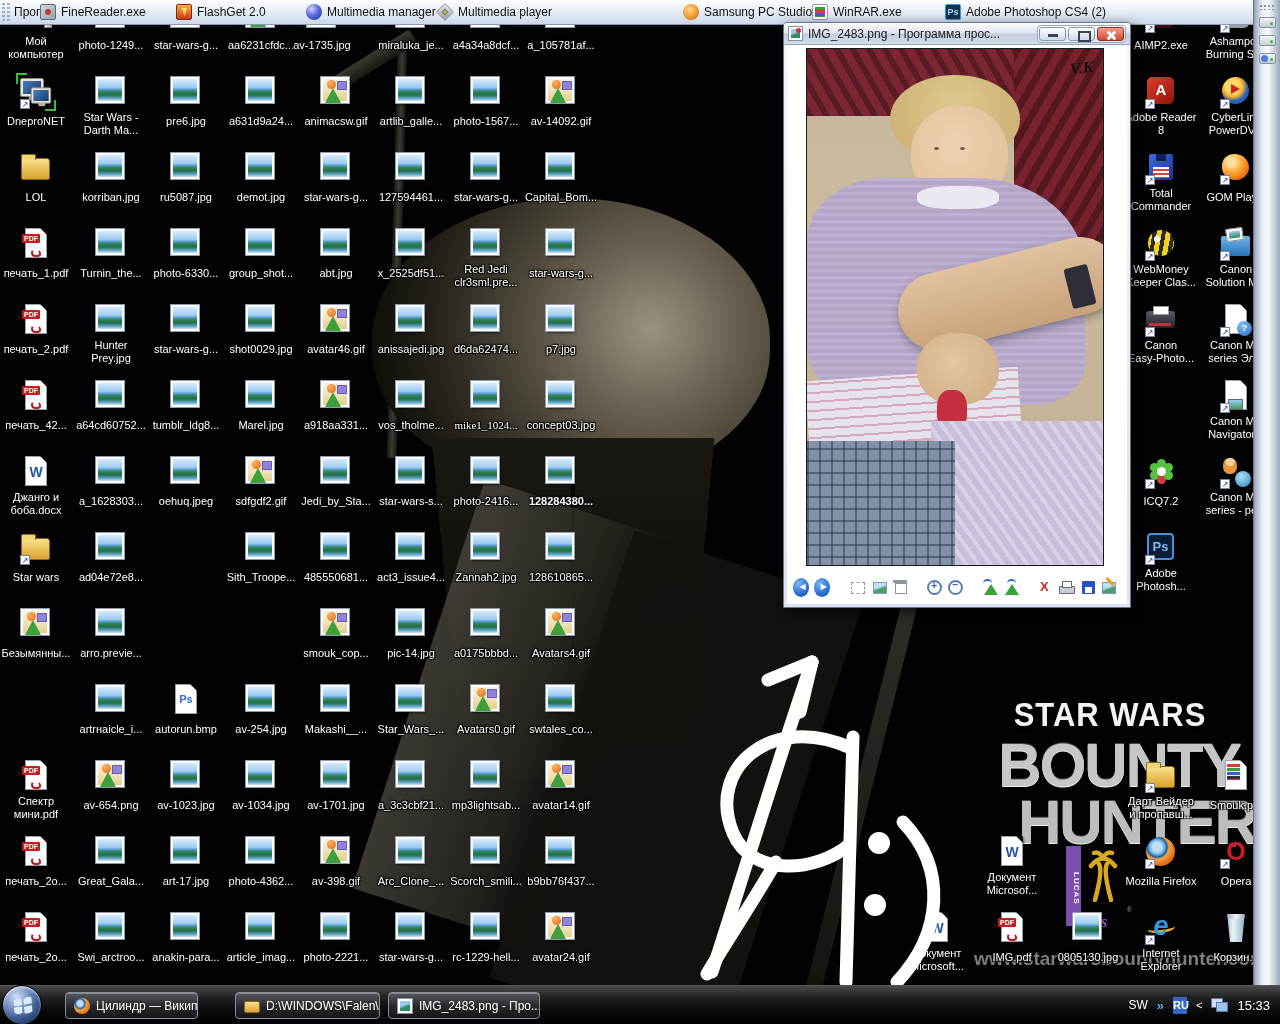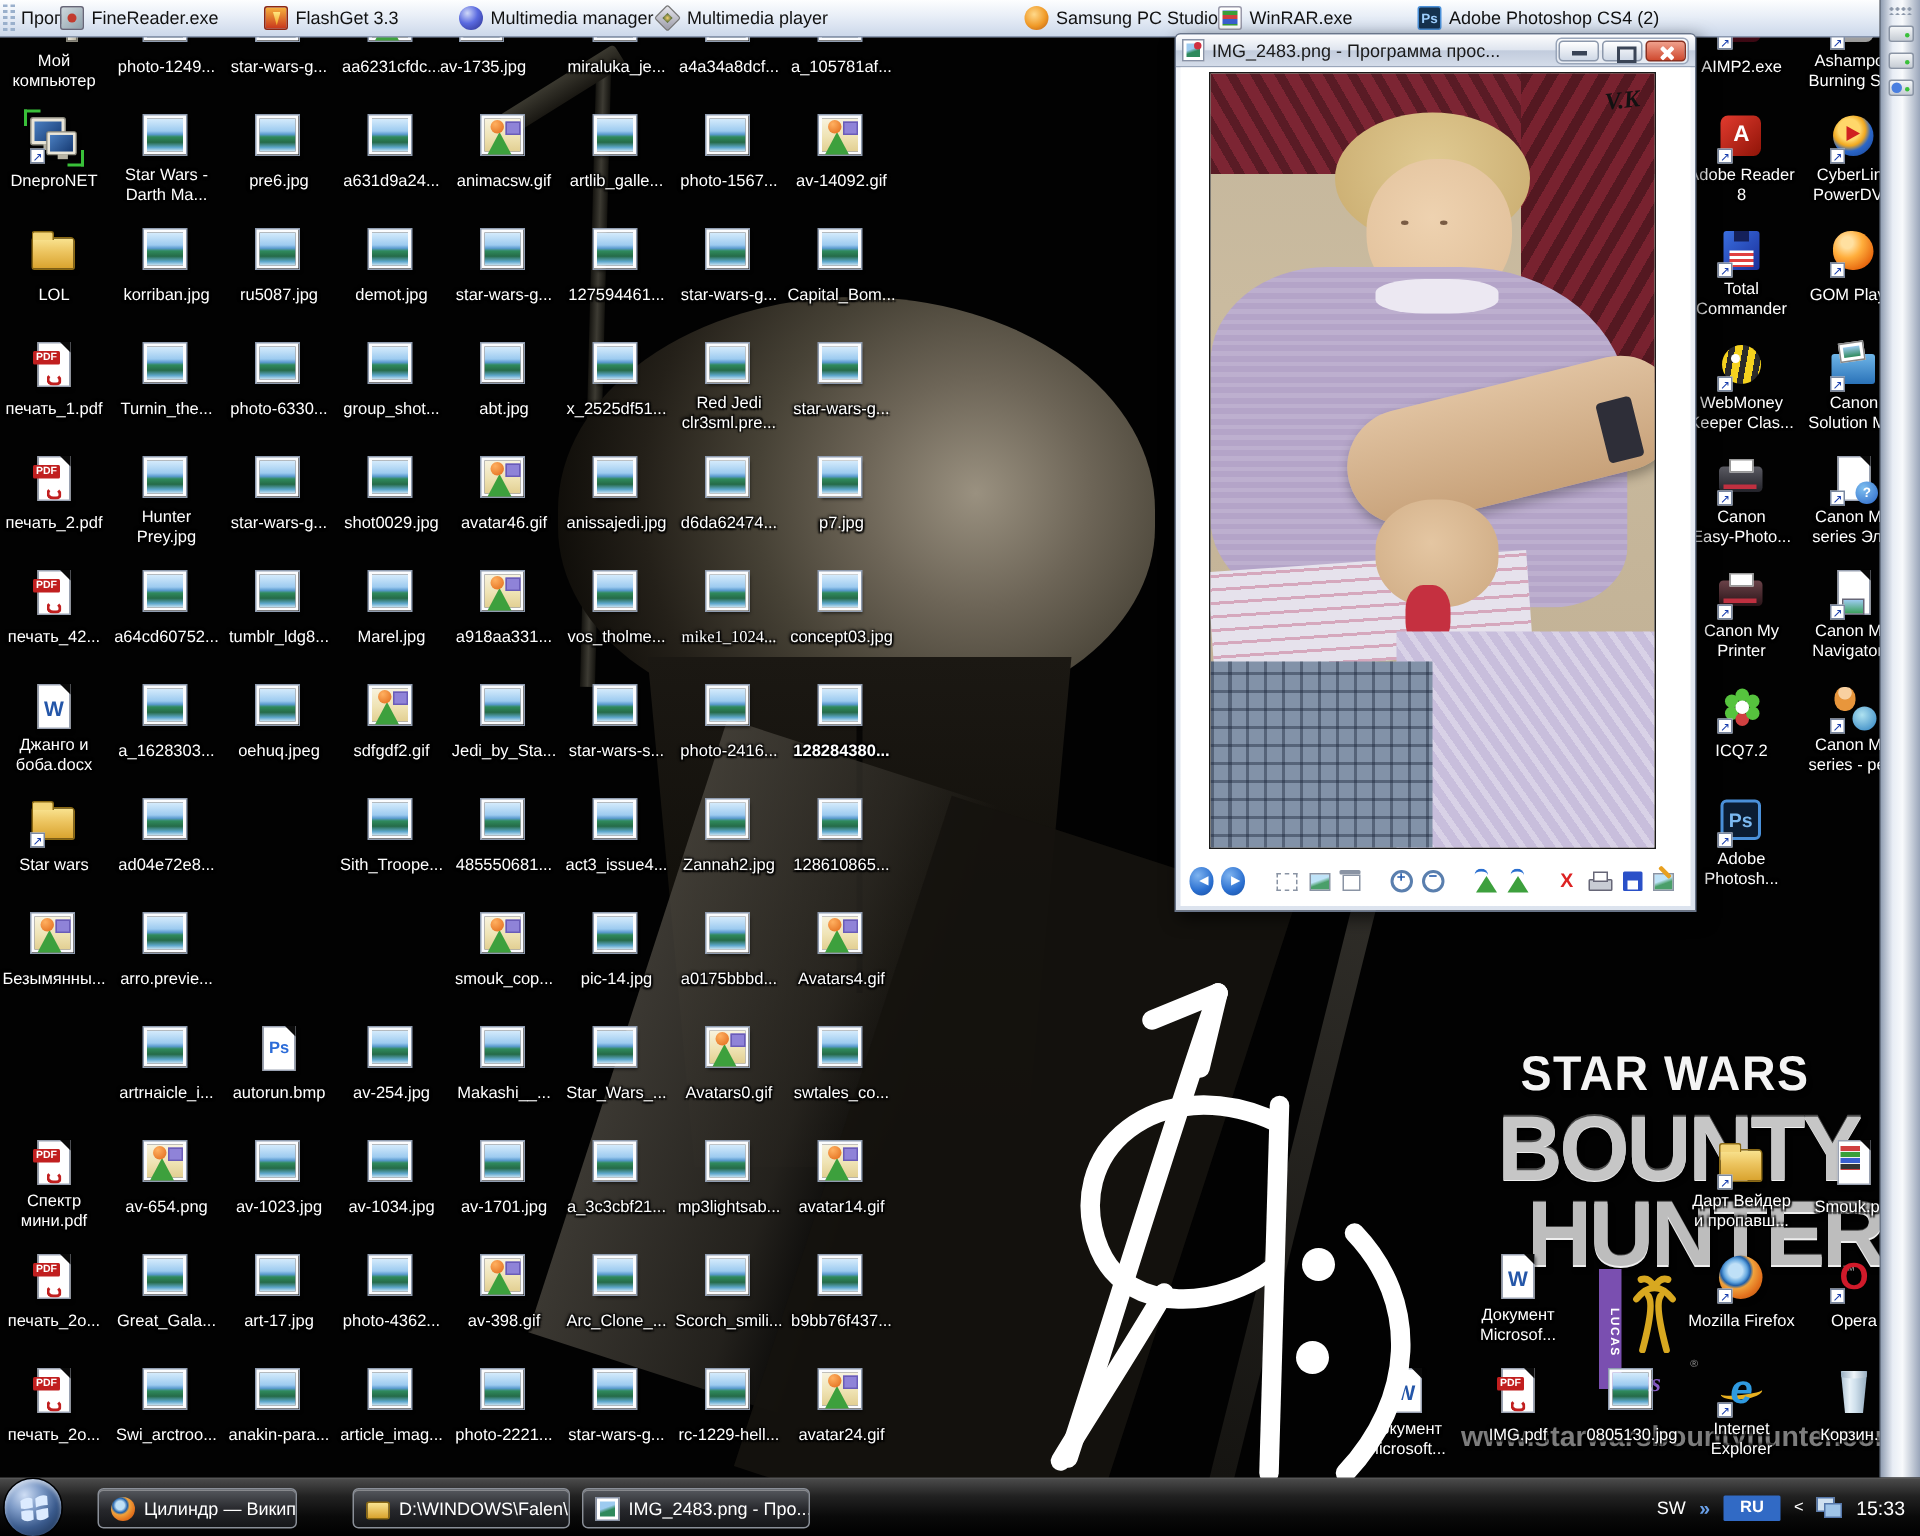--- a/index.html
+++ b/index.html
@@ -295,21 +295,21 @@
     box-shadow:inset 0 1px 0 rgba(255,255,255,.3);}
   .ti{width:16px;height:16px;display:inline-block;position:relative;flex:0 0 auto;}
   .ti-firefox{border-radius:50%;
     background:radial-gradient(circle at 38% 35%,#bfe0f7 0 20%,#1f5fa8 34%,#f0a23c 44%,#e2711d 70%,#9f4a0d 100%);}
   .ti-folder{background:linear-gradient(180deg,#f9e390,#d9a32e);border:1px solid #8a6914;border-radius:2px;height:12px;margin-top:2px;}
   .ti-viewer{background:#fff;border:1px solid #8892a6;}
   .ti-viewer::before{content:"";position:absolute;inset:2px;background:linear-gradient(160deg,#9dcbf0 40%,#2f8a5c 60%);}
   .tray{position:absolute;right:0;top:0;bottom:0;display:flex;align-items:center;gap:9px;padding:0 10px;
     color:#fff;font-size:12px;}
   .tray .chev{color:#6aa0e8;font-weight:bold;font-size:13px;}
-  .tray .lang{background:#316ac5;color:#fff;width:38px;height:17px;text-align:center;line-height:17px;
+  .tray .lang{background:#316ac5;color:#fff;width:14px;height:17px;text-align:center;line-height:17px;
     font-size:11px;font-weight:bold;border-radius:1px;cursor:pointer;}
   .tray .col{font-size:11px;cursor:pointer;}
   .net{width:17px;height:14px;position:relative;cursor:pointer;}
   .net::before,.net::after{content:"";position:absolute;width:10px;height:8px;background:#cfe0f0;border:1px solid #5577aa;}
   .net::before{left:0;top:0;}
   .net::after{right:0;bottom:0;background:#9fc4e8;}
   .clock{font-size:13px;}
 </style>
 </head>
 <body>
@@ -743,25 +743,20 @@
     <div class="dt-cell" style="left: 1116px; top: 227px;"><span class="dt-ic ic-webmoney">
         <i class="wmy"></i>
         <i class="lnk"></i>
       </span><span class="dt-label">WebMoney
 Keeper Clas...</span></div>
     <div class="dt-cell" style="left: 1116px; top: 303px;"><span class="dt-ic ic-canon-photo">
         <i class="prn"></i>
         <i class="lnk"></i>
       </span><span class="dt-label">Canon
 Easy-Photo...</span></div>
-    <div class="dt-cell" style="left: 1116px; top: 379px;"><span class="dt-ic ic-canon-printer">
-        <i class="prn prn2"></i>
-        <i class="lnk"></i>
-      </span><span class="dt-label">Canon My
-Printer</span></div>
     <div class="dt-cell" style="left: 1116px; top: 455px;"><span class="dt-ic ic-icq">
         <i class="icq"></i>
         <i class="lnk"></i>
       </span><span class="dt-label">ICQ7.2</span></div>
     <div class="dt-cell" style="left: 1116px; top: 531px;"><span class="dt-ic ic-photoshop">
         <b class="psapp">Ps</b>
         <i class="lnk"></i>
       </span><span class="dt-label">Adobe
 Photosh...</span></div>
     <div class="dt-cell" style="left: 1116px; top: 759px;"><span class="dt-ic ic-folder">
@@ -847,21 +842,21 @@
 
 <div class="qlbar">
   <span class="qgrip" style="left:2px"></span>
   <span class="qgrip" style="left:7px"></span>
   <span class="ql-menu">Проги</span>
   <span id="ql-items"><span class="ql-item" style="left: 40px;">
         <span class="qli qli-finereader"></span>
         <span>FineReader.exe</span>
       </span><span class="ql-item" style="left: 176px;">
         <span class="qli qli-flashget"></span>
-        <span>FlashGet 3.3</span>
+        <span>FlashGet 2.0</span>
       </span><span class="ql-item" style="left: 306px;">
         <span class="qli qli-mm-manager"></span>
         <span>Multimedia manager</span>
       </span><span class="ql-item" style="left: 437px;">
         <span class="qli qli-mm-player"></span>
         <span>Multimedia player</span>
       </span><span class="ql-item" style="left: 683px;">
         <span class="qli qli-samsung"></span>
         <span>Samsung PC Studio 3</span>
       </span><span class="ql-item" style="left: 812px;">

